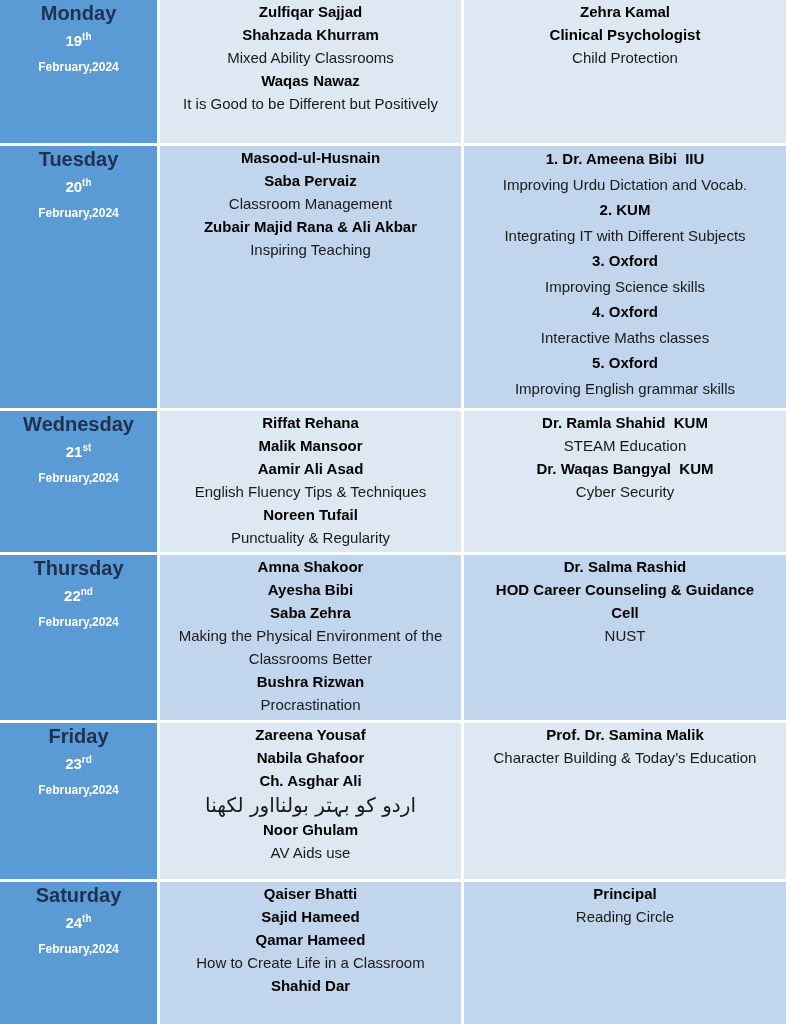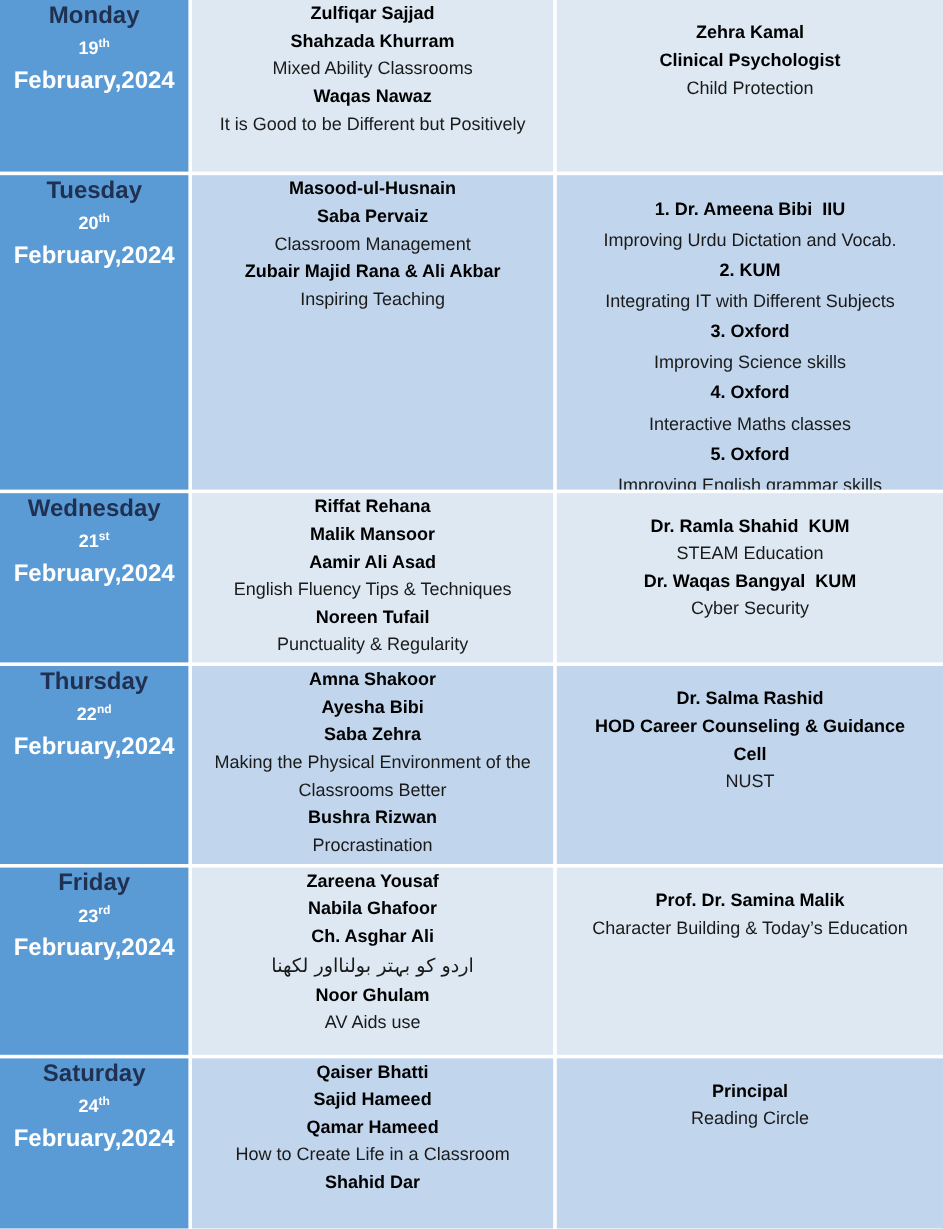--- a/index.html
+++ b/index.html
@@ -40,40 +40,40 @@
     font-weight: bold;
     font-size: 15px;
   }
   .day-date sup {
     font-size: 10px;
     line-height: 0;
   }
   .day-month {
     color: var(--date-color, #ffffff);
     font-weight: bold;
-    font-size: 20px;
+    font-size: 12px;
   }
   .content-cell {
     font-size: 15px;
     line-height: 23px;
     color: var(--text-color, #1a1a1a);
   }
   .content-cell.middle { padding: 0 12px; }
-  .content-cell.right  { padding: 16px 24px; }
+  .content-cell.right  { padding: 0 24px; }
   .content-cell.light { background: var(--row-light-bg, #dde8f3); }
   .content-cell.dark  { background: var(--row-dark-bg, #c1d5ec); }
   .content-cell.dense { line-height: 25.5px; }
   .line { white-space: pre-wrap; }
   .line.bold {
     font-weight: bold;
     color: #000000;
   }
   .line.urdu {
     font-family: "DejaVu Sans", sans-serif;
-    font-size: 16px;
+    font-size: 20px;
     direction: rtl;
     line-height: 26px;
   }
 </style>
 </head>
 <body>
 
 <div class="schedule">
     <div class="cell day-cell">
       <div class="day-name">Monday</div>

